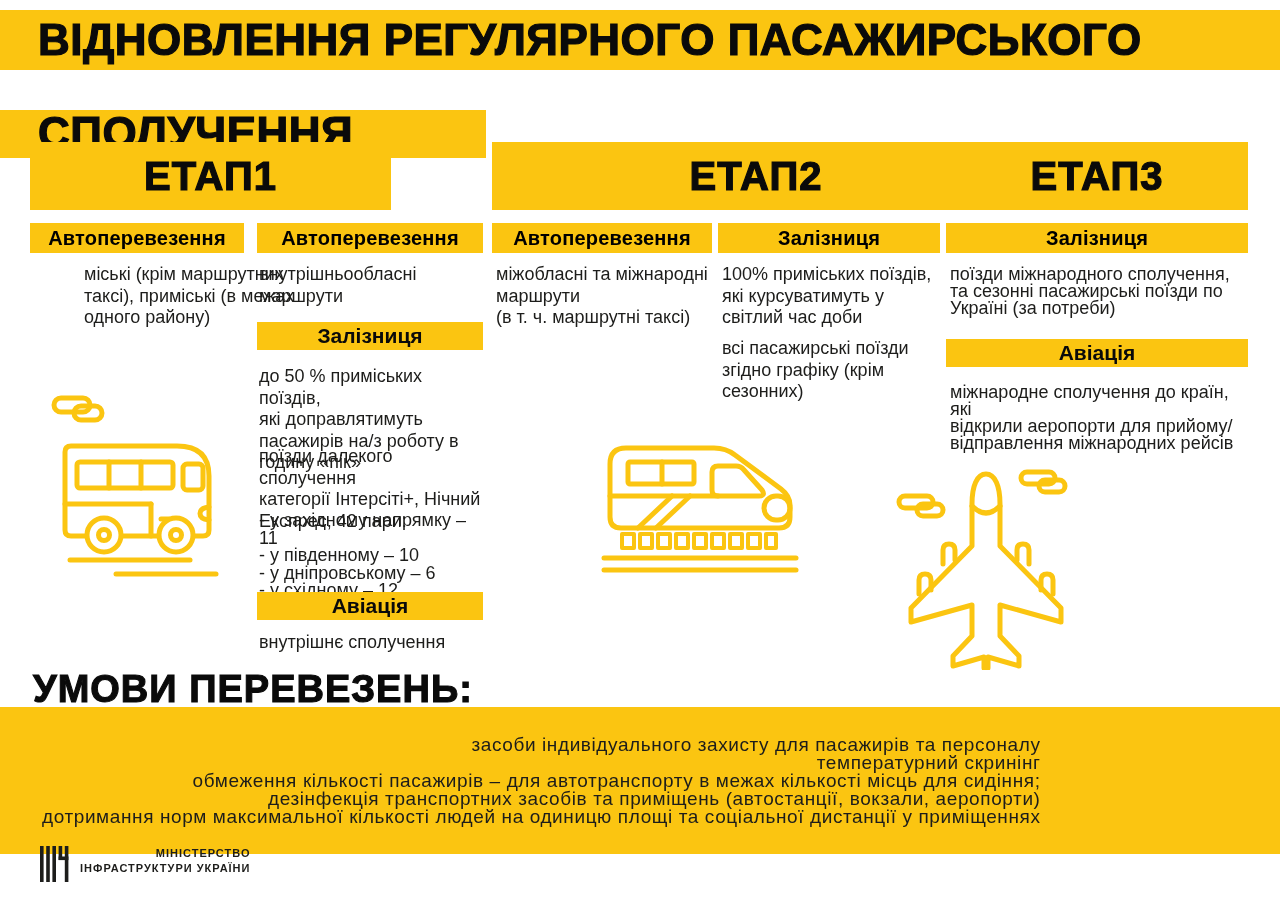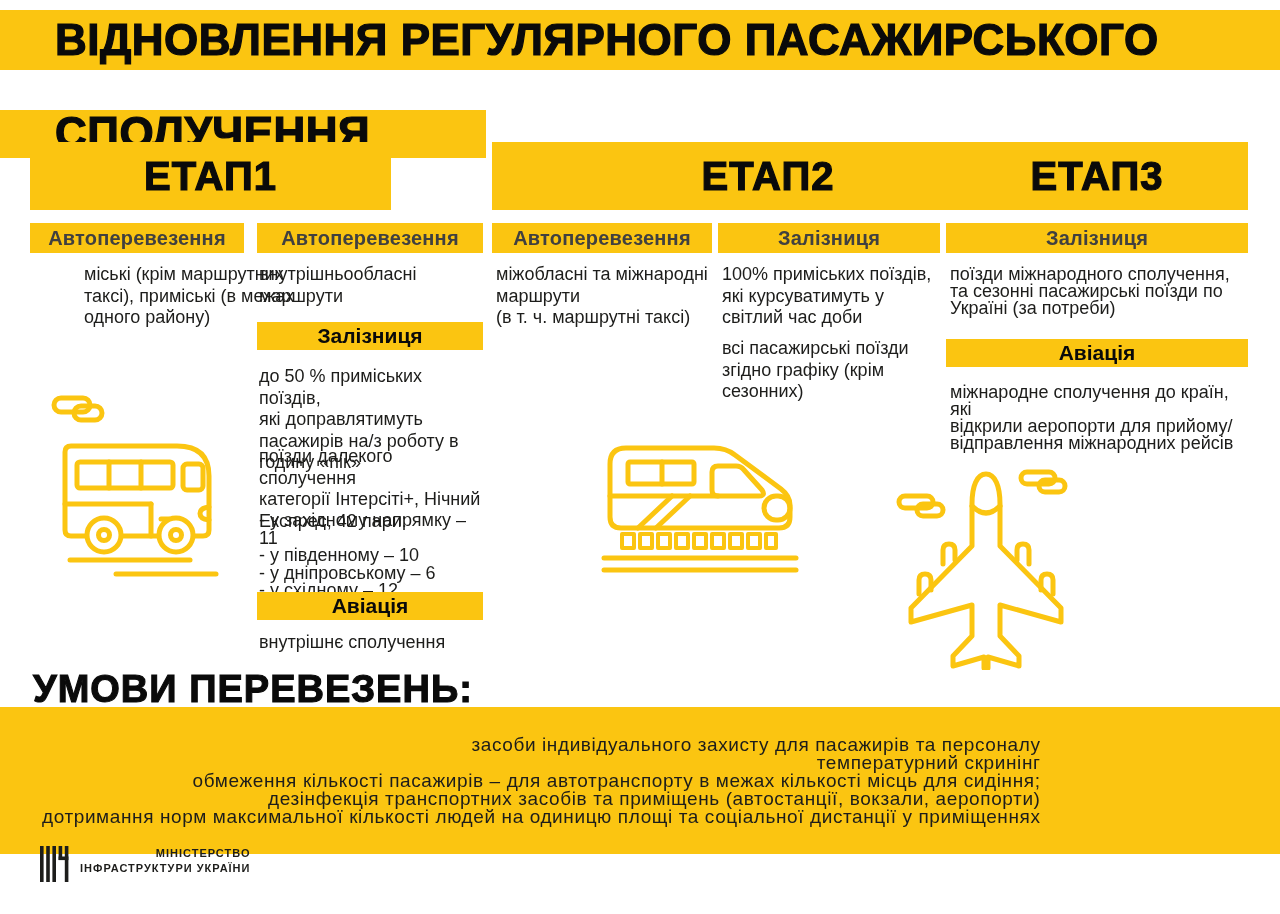--- a/index.html
+++ b/index.html
@@ -15,40 +15,40 @@
   .yellow{background:#fbc511;}
 
   
   .title-band1{left:0;top:10px;width:1280px;height:60px;}
   .title-band2{left:0;top:70px;width:486px;height:48px;margin-top:40px;}
   .title-text{
     font-weight:bold;color:#0a0a0a;
     font-size:44px;line-height:60px;white-space:nowrap;
     letter-spacing:0.5px;
     -webkit-text-stroke:1.2px #0a0a0a;
-    padding-left:55px;
+    padding-left:38px;
   }
   .title-text.l2{line-height:44px;}
 
   
   .stage{
     top:142px;height:68px;
     display:flex;align-items:center;justify-content:center;
     font-size:40px;font-weight:bold;color:#0a0a0a;
     -webkit-text-stroke:1.2px #0a0a0a;letter-spacing:1px;
   }
   .s1{left:30px;width:361px;}
-  .s2{left:492px;width:528px;padding-left:12px;}
+  .s2{left:492px;width:528px;}
   .s3{left:946px;width:302px;}
 
   
   .modebar{
     top:223px;height:30px;
     display:flex;align-items:center;justify-content:center;
-    font-size:20px;font-weight:bold;color:#404040;
+    font-size:20px;font-weight:bold;color:#000000;
     letter-spacing:0.2px;
   }
   .mA{left:30px;width:214px;}
   .mB{left:257px;width:226px;}
   .mC{left:492px;width:220px;}
   .mD{left:718px;width:222px;}
   .mE{left:946px;width:302px;}
 
   .innerbar{
     height:28px;

